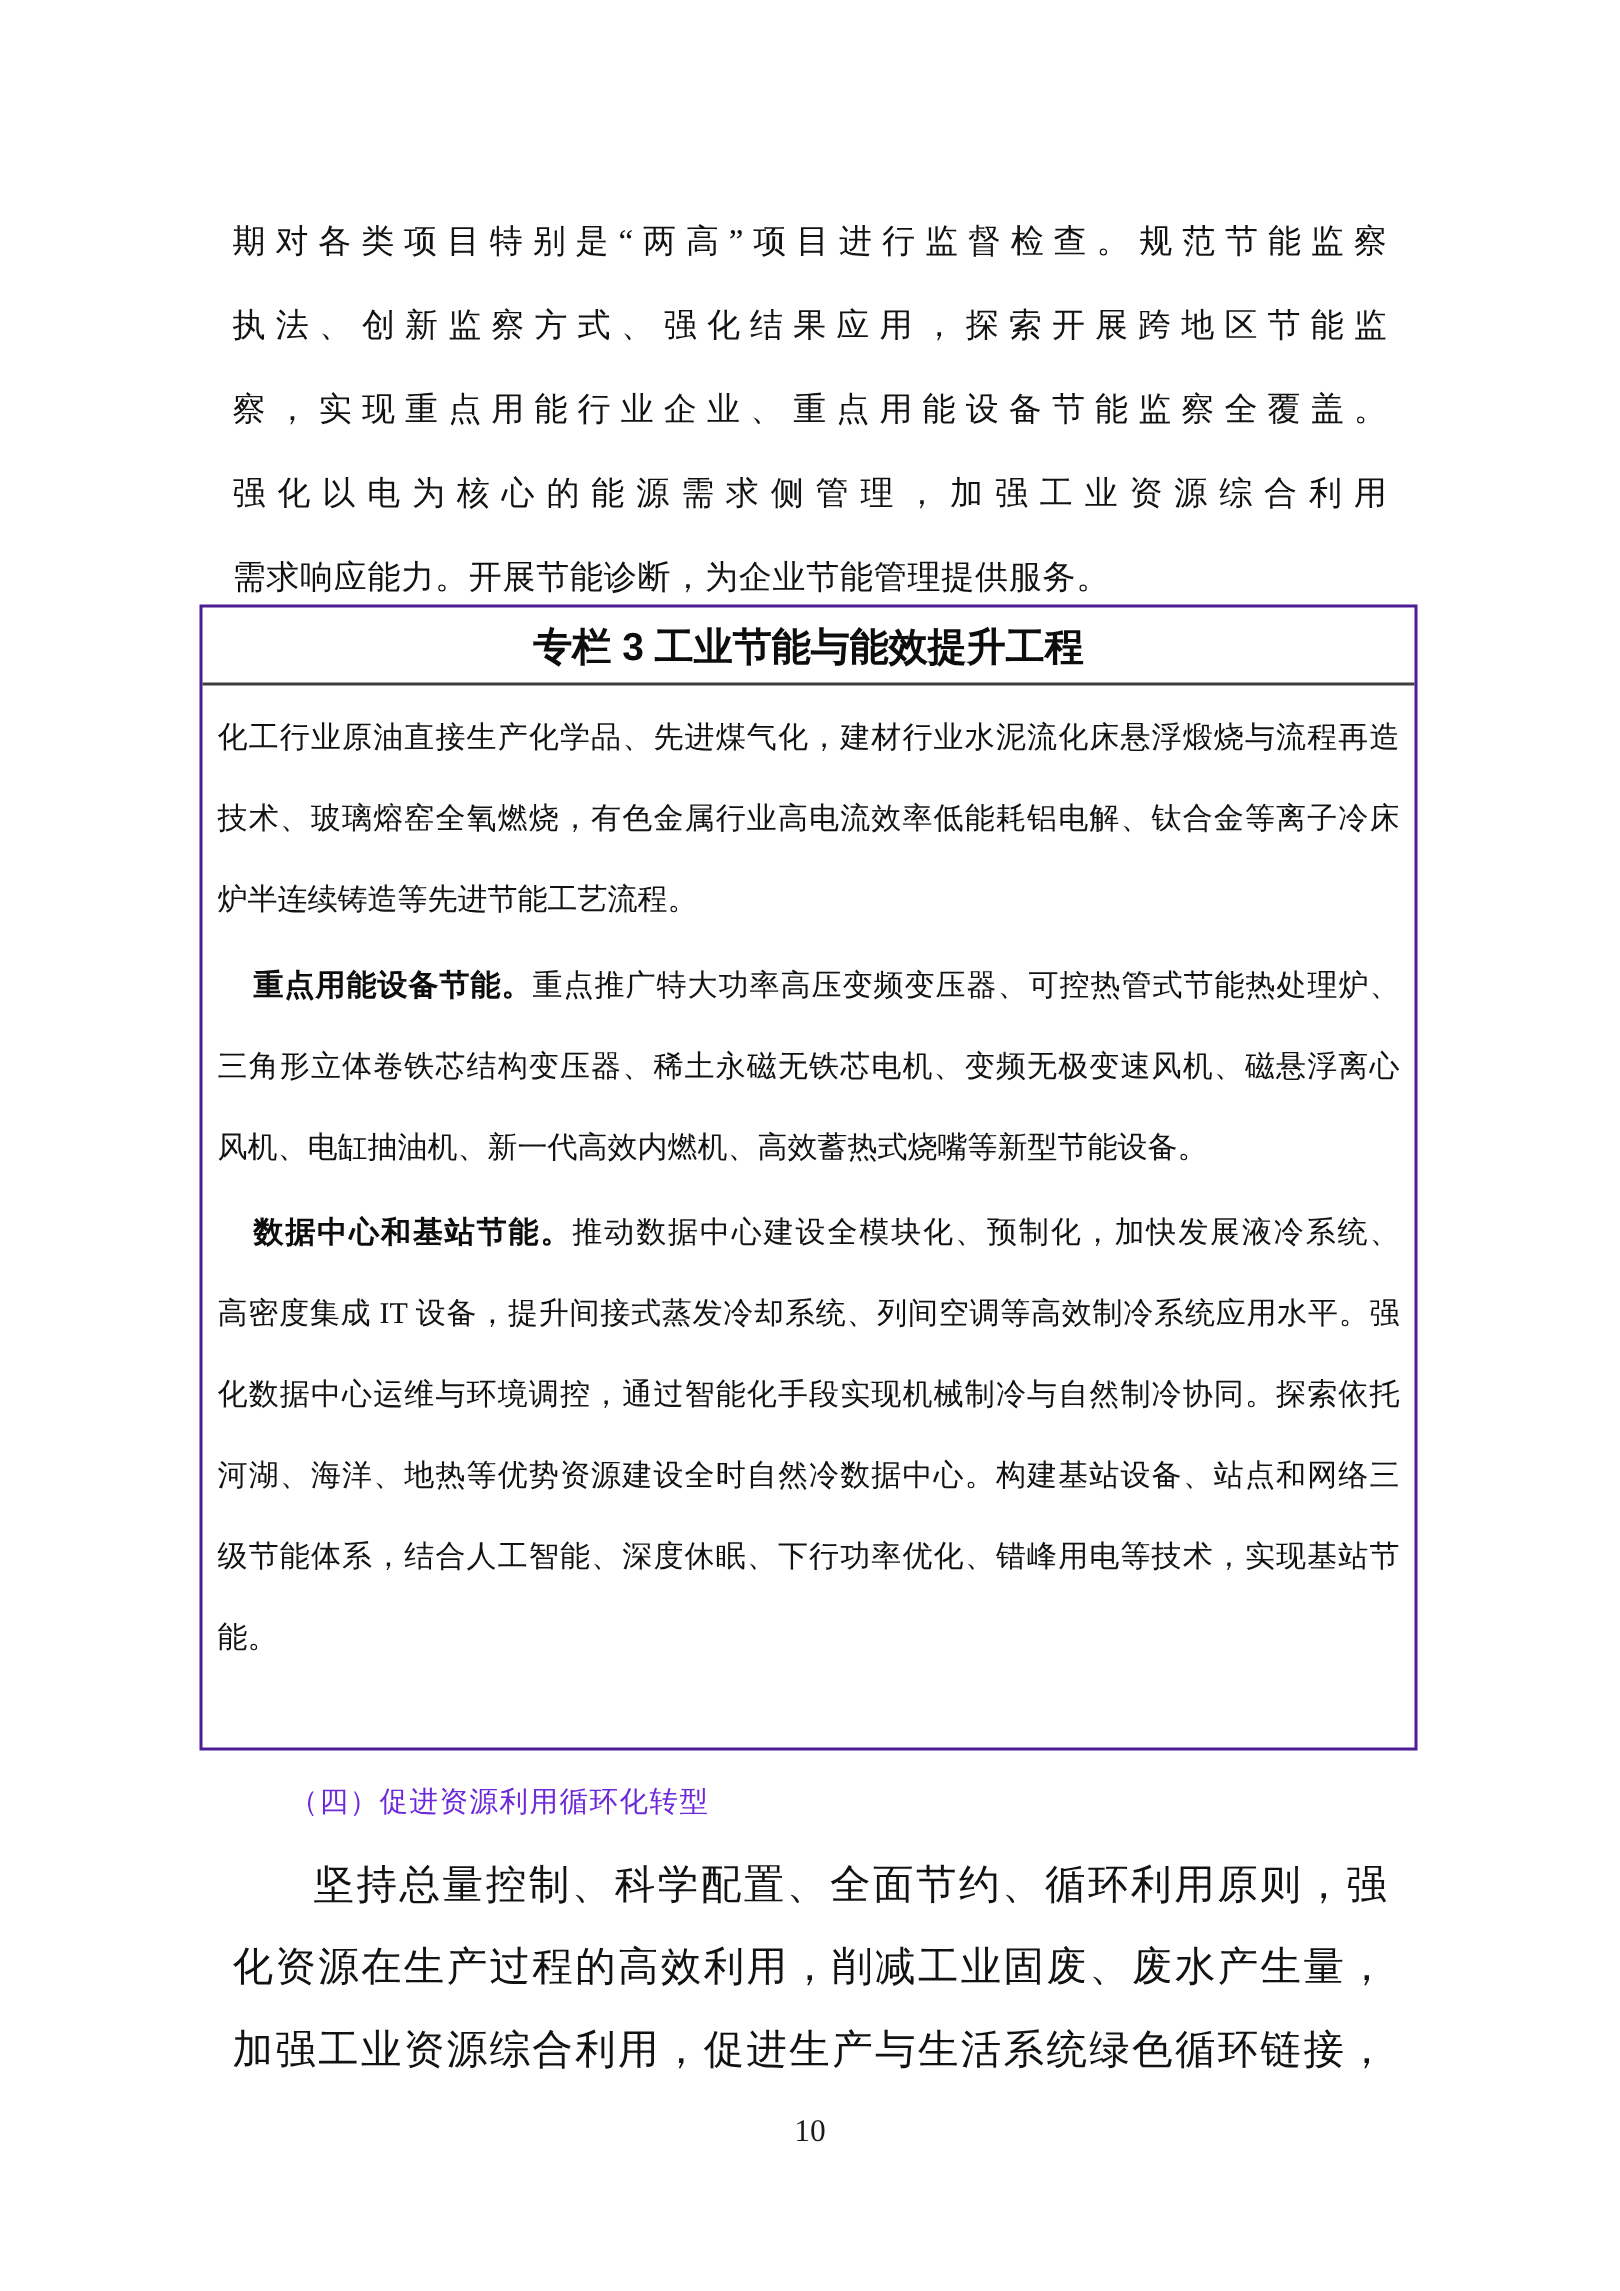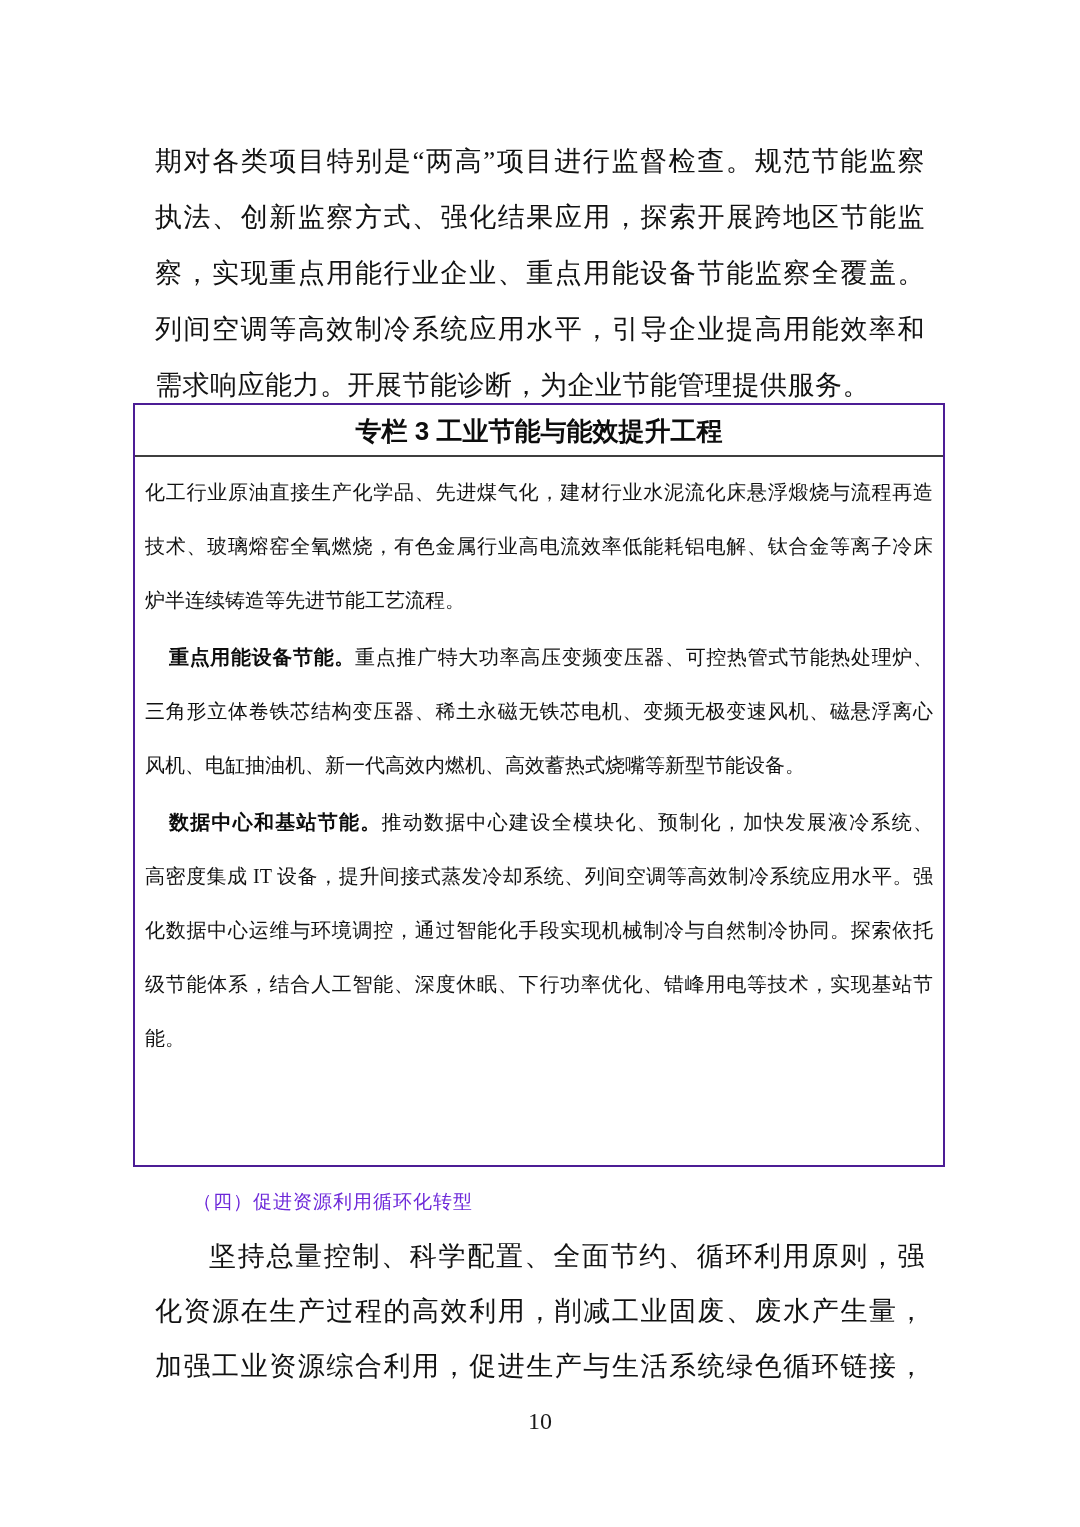--- a/index.html
+++ b/index.html
@@ -21,21 +21,21 @@
   .line.natural {
     text-align-last: left;
     white-space: nowrap;
   }
   
   .intro {
     position: absolute;
     left: 155px;
     top: 133px;
     width: 770px;
-    font-size: 27px;
+    font-size: 22px;
     line-height: 56px;
     letter-spacing: 0.5px;
   }
   
   .feature-box {
     position: absolute;
     left: 133px;
     top: 403px;
     width: 812px;
     height: 764px;
@@ -87,34 +87,34 @@
     letter-spacing: 0.5px;
   }
   .section-body .line.first { text-indent: 2em; }
   
   .page-number {
     position: absolute;
     left: 0;
     top: 1408px;
     width: 100%;
     text-align: center;
-    font-size: 24px;
+    font-size: 21px;
     color: #1a1a1a;
   }
 </style>
 </head>
 <body>
 
 <div class="page">
 
   <div class="intro" id="intro-lines">
       <div class="line">期对各类项目特别是“两高”项目进行监督检查。规范节能监察</div>
       <div class="line">执法、创新监察方式、强化结果应用，探索开展跨地区节能监</div>
       <div class="line">察，实现重点用能行业企业、重点用能设备节能监察全覆盖。</div>
-      <div class="line">列间空调等高效制冷系统应用水平，引导企业提高用能效率和</div>
+      <div class="line">强化以电为核心的能源需求侧管理，加强工业资源综合利用</div>
       <div class="line natural">需求响应能力。开展节能诊断，为企业节能管理提供服务。</div>
     </div>
 
   <div class="feature-box">
     <div class="feature-box-header">
       <span class="feature-box-title">专栏 3 工业节能与能效提升工程</span>
     </div>
     <div class="feature-box-content" id="box-content">
         <div class="box-paragraph">
           <div class="line">化工行业原油直接生产化学品、先进煤气化，建材行业水泥流化床悬浮煅烧与流程再造</div>
@@ -123,20 +123,21 @@
         </div>
         <div class="box-paragraph">
           <div class="line first"><b>重点用能设备节能。</b>重点推广特大功率高压变频变压器、可控热管式节能热处理炉、</div>
           <div class="line">三角形立体卷铁芯结构变压器、稀土永磁无铁芯电机、变频无极变速风机、磁悬浮离心</div>
           <div class="line natural">风机、电缸抽油机、新一代高效内燃机、高效蓄热式烧嘴等新型节能设备。</div>
         </div>
         <div class="box-paragraph">
           <div class="line first"><b>数据中心和基站节能。</b>推动数据中心建设全模块化、预制化，加快发展液冷系统、</div>
           <div class="line">高密度集成 IT 设备，提升间接式蒸发冷却系统、列间空调等高效制冷系统应用水平。强</div>
           <div class="line">化数据中心运维与环境调控，通过智能化手段实现机械制冷与自然制冷协同。探索依托</div>
+          <div class="line">河湖、海洋、地热等优势资源建设全时自然冷数据中心。构建基站设备、站点和网络三</div>
           <div class="line">级节能体系，结合人工智能、深度休眠、下行功率优化、错峰用电等技术，实现基站节</div>
           <div class="line natural">能。</div>
         </div>
       </div>
   </div>
 
   <div class="section">
     <div class="section-heading">（四）促进资源利用循环化转型</div>
     <div class="section-body" id="section-lines">
         <div class="line first">坚持总量控制、科学配置、全面节约、循环利用原则，强</div>

